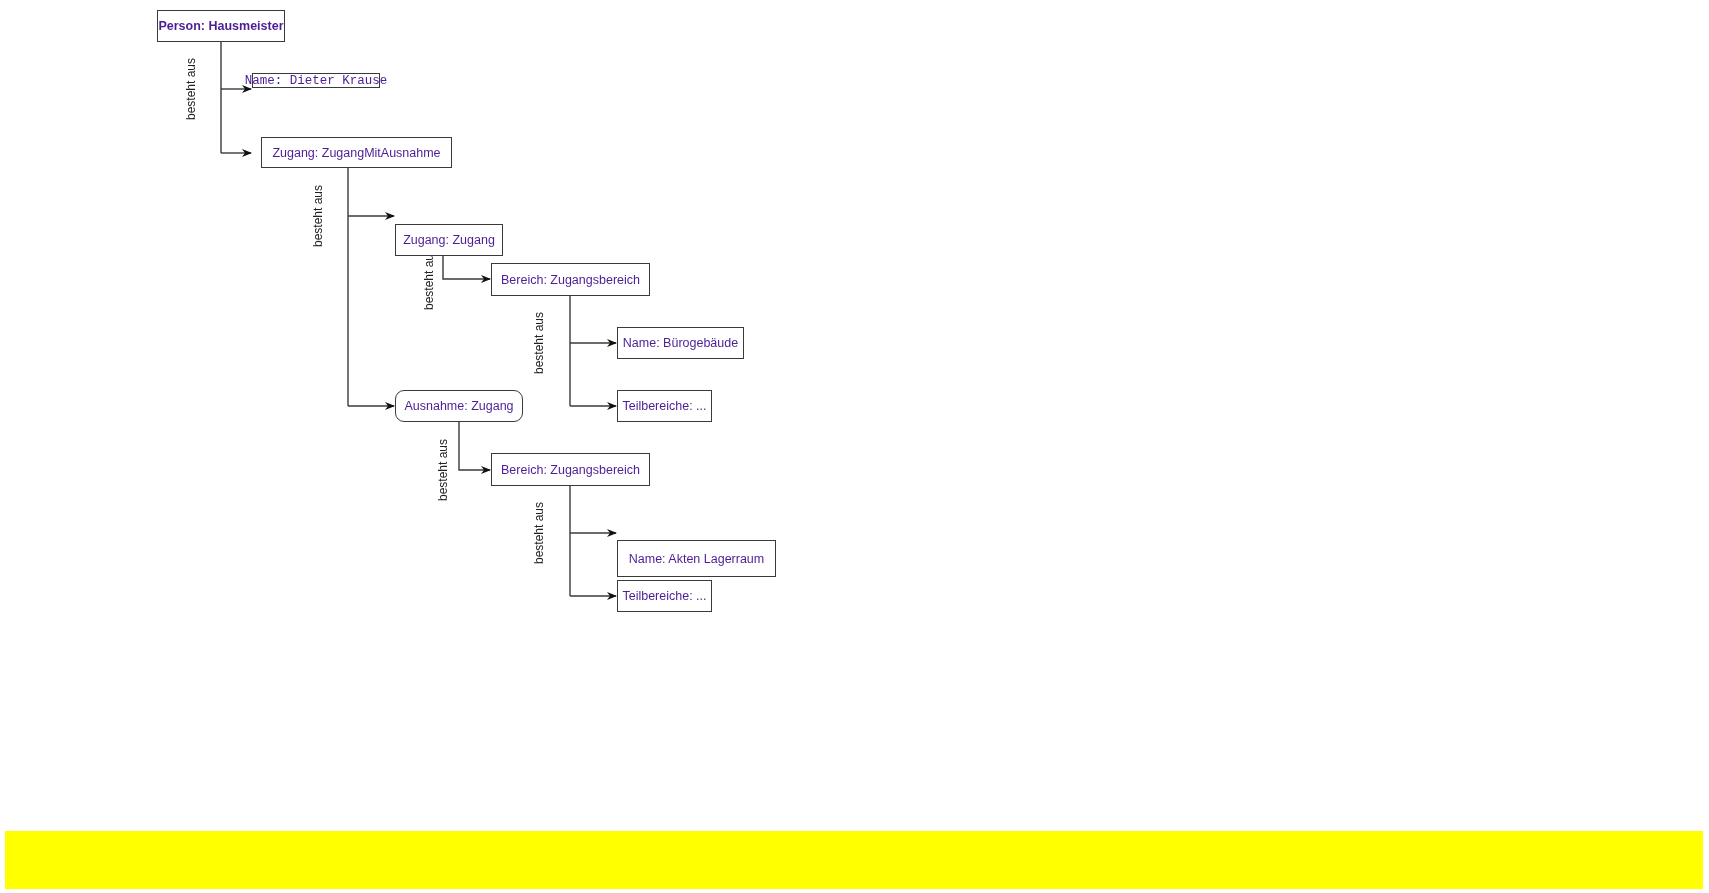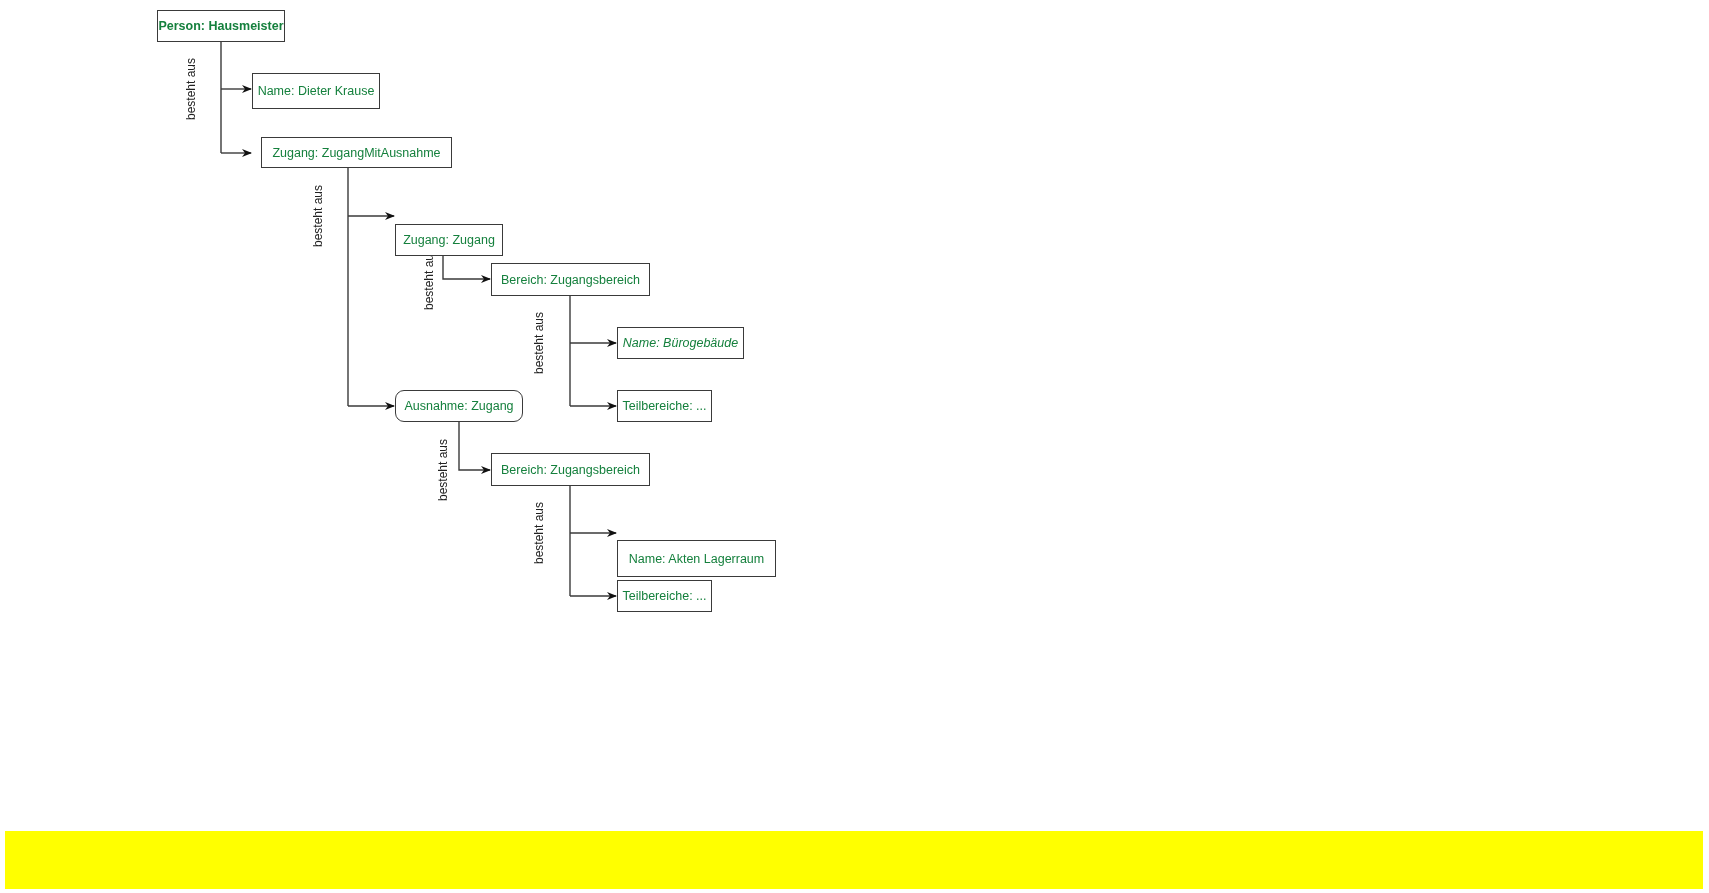--- a/index.html
+++ b/index.html
@@ -3,21 +3,21 @@
 <meta charset="utf-8">
 <style>
   html, body { margin: 0; padding: 0; background: #ffffff; }
   body { width: 1709px; height: 893px; position: relative; overflow: hidden; font-family: "Liberation Sans", sans-serif; }
   .canvas { position: absolute; left: 0; top: 0; width: 1709px; height: 893px; }
   svg.edges { position: absolute; left: 0; top: 0; width: 1709px; height: 893px; }
   .node {
     position: absolute; box-sizing: border-box;
     border: 1.3px solid #3a3a3a; background: #ffffff;
     display: flex; align-items: center; justify-content: center;
-    font-size: 12.5px; color: #15803d; white-space: nowrap;
+    font-size: 12.5px; color: #4c1d95; white-space: nowrap;
   }
   .node.bold { font-weight: bold; }
   .edge-label {
     position: absolute; font-size: 12px; color: #222;
     transform: translate(-50%, -50%) rotate(-90deg);
     white-space: nowrap;
   }
   .banner { position: absolute; left: 5px; top: 831px; width: 1698px; height: 58px; }
 </style>
 </head>
@@ -56,25 +56,25 @@
   </svg>
 
   <div class="edge-label" style="left:191px; top:89px;">besteht aus</div>
   <div class="edge-label" style="left:318px; top:216px;">besteht aus</div>
   <div class="edge-label" style="left:429px; top:279px;">besteht aus</div>
   <div class="edge-label" style="left:539px; top:343px;">besteht aus</div>
   <div class="edge-label" style="left:443px; top:470px;">besteht aus</div>
   <div class="edge-label" style="left:539px; top:533px;">besteht aus</div>
 
   <div class="node bold" style="left:157px; top:10px; width:128px; height:32px;">Person: Hausmeister</div>
-  <div class="node" style="left:252px; top:73px; width:128px; height:36px;">Name: Dieter Krause</div>
+  <div class="node" style="left:252px; top:73px; width:128px; height:15px;font-family:Liberation Mono, monospace;">Name: Dieter Krause</div>
   <div class="node" style="left:252px; top:137px; width:191px; height:31px;margin-left:9px;">Zugang: ZugangMitAusnahme</div>
   <div class="node" style="left:395px; top:200px; width:108px; height:32px;margin-top:24px;">Zugang: Zugang</div>
   <div class="node" style="left:491px; top:263px; width:159px; height:33px;">Bereich: Zugangsbereich</div>
-  <div class="node" style="left:617px; top:327px; width:127px; height:32px;font-style:italic;">Name: Bürogebäude</div>
+  <div class="node" style="left:617px; top:327px; width:127px; height:32px;">Name: Bürogebäude</div>
   <div class="node" style="left:617px; top:390px; width:95px; height:32px;">Teilbereiche: ...</div>
   <div class="node" style="left:395px; top:390px; width:128px; height:32px;border-radius:9px;">Ausnahme: Zugang</div>
   <div class="node" style="left:491px; top:453px; width:159px; height:33px;">Bereich: Zugangsbereich</div>
   <div class="node" style="left:617px; top:540px; width:159px; height:37px;">Name: Akten Lagerraum</div>
   <div class="node" style="left:617px; top:580px; width:95px; height:32px;">Teilbereiche: ...</div>
 
   <div class="banner" style="background:#FFFF00;"></div>
 </div>
 
 </body></html>

